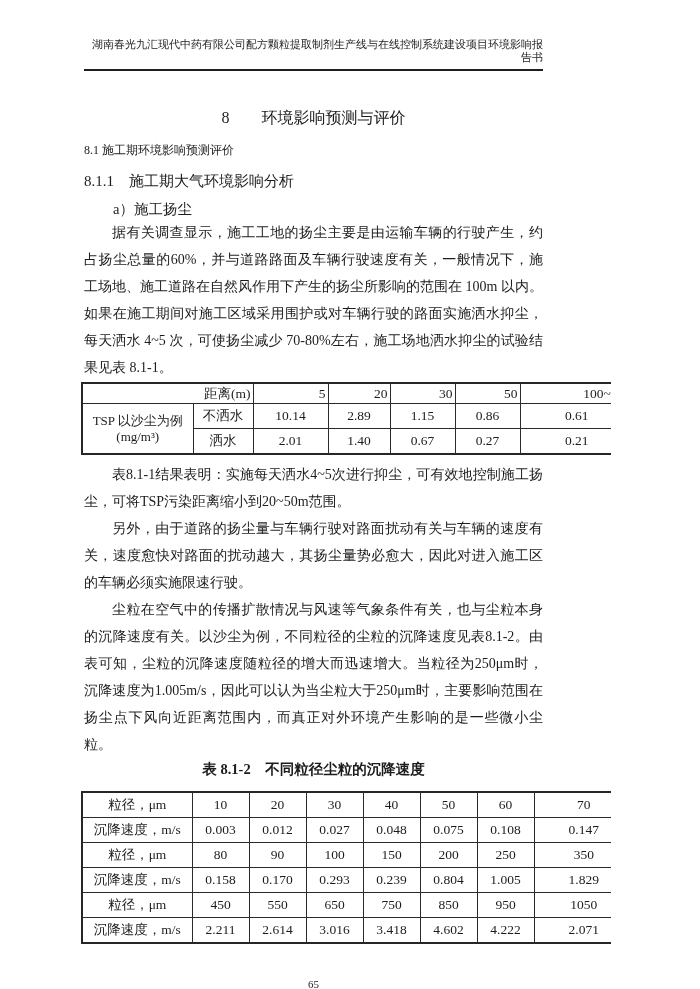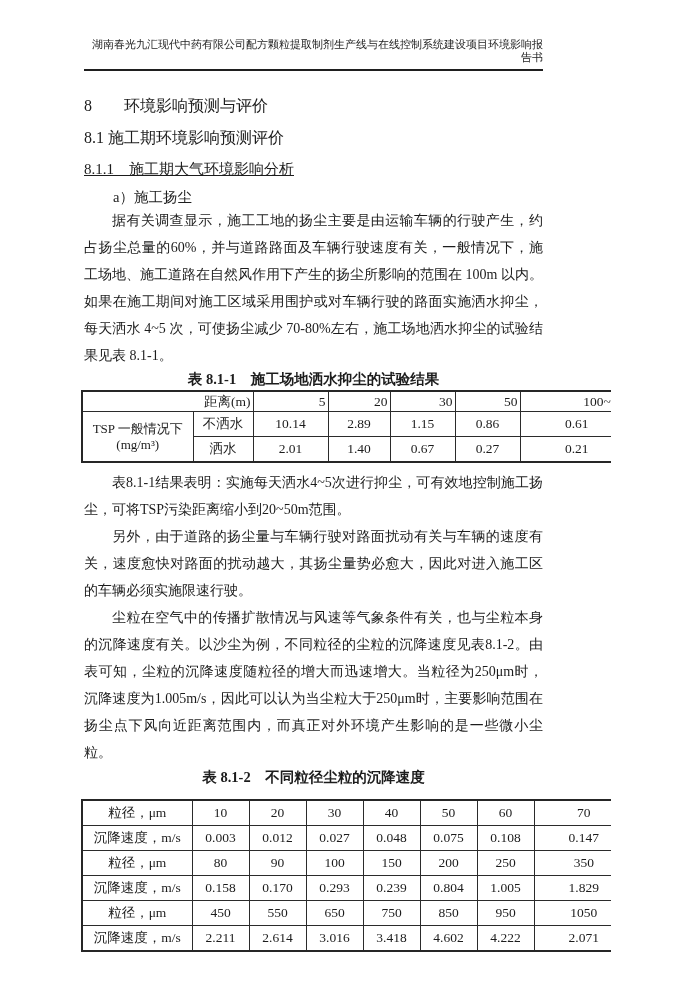--- a/index.html
+++ b/index.html
@@ -17,23 +17,23 @@
     margin-top:38px;
     padding-bottom:5px;
     border-bottom:2px solid #1f1f1f;
   }
   .header-title{
     text-align:right;
     font-size:11px;
     line-height:13px;
     color:#222;
   }
-  .h1{margin:24px 0 0;font-size:16px;font-weight:normal;line-height:22px;}
-  .h2{margin:10px 0 0;font-size:16px;font-weight:normal;line-height:22px;}
-  .h3{margin:9px 0 0;font-size:15px;font-weight:normal;line-height:22px;text-decoration:underline;}
+  .h1{margin:36px 0 0;font-size:16px;font-weight:normal;line-height:22px;text-align:center;}
+  .h2{margin:10px 0 0;font-size:12px;font-weight:normal;line-height:22px;}
+  .h3{margin:9px 0 0;font-size:15px;font-weight:normal;line-height:22px;}
   .h4{margin:7px 0 0;font-size:14.5px;line-height:20px;text-indent:2em;}
   p.body{
     margin:0;
     font-size:14px;
     line-height:27px;
     text-align:justify;
     text-indent:2em;
   }
   p.body.first{margin-top:1px;}
   p.body.after-table{margin-top:6px;}
@@ -82,21 +82,20 @@
     <div class="header-title">湖南春光九汇现代中药有限公司配方颗粒提取制剂生产线与在线控制系统建设项目环境影响报告书</div>
   </div>
 
   <h1 class="h1">8　　环境影响预测与评价</h1>
   <h2 class="h2">8.1 施工期环境影响预测评价</h2>
   <h3 class="h3">8.1.1　施工期大气环境影响分析</h3>
   <div class="h4">a）施工扬尘</div>
 
   <p class="body">据有关调查显示，施工工地的扬尘主要是由运输车辆的行驶产生，约占扬尘总量的60%，并与道路路面及车辆行驶速度有关，一般情况下，施工场地、施工道路在自然风作用下产生的扬尘所影响的范围在 100m 以内。如果在施工期间对施工区域采用围护或对车辆行驶的路面实施洒水抑尘，每天洒水 4~5 次，可使扬尘减少 70-80%左右，施工场地洒水抑尘的试验结果见表 8.1-1。</p>
 
-  <div class="caption">表 8.1-1　施工场地洒水抑尘的试验结果</div>
 
   <table class="t1">
     <colgroup>
       <col style="width:111px">
         <col style="width:60px">
         <col style="width:75px">
       <col style="width:62px">
         <col style="width:65px">
         <col style="width:65px">
         <col style="width:114px">
@@ -105,21 +104,21 @@
       <tr class="r1">
         <td colspan="2">距离(m)</td>
         <td>5</td>
         <td>20</td>
         <td>30</td>
         <td>50</td>
         <td>100~150</td>
       </tr>
       <tr class="r2">
         <td rowspan="2" class="tsp">
-          <span>TSP 一般情况下</span><br>
+          <span>TSP 以沙尘为例</span><br>
           <span>(mg/m³)</span>
         </td>
         <td>不洒水</td>
         <td>10.14</td>
         <td>2.89</td>
         <td>1.15</td>
         <td>0.86</td>
         <td>0.61</td>
       </tr>
       <tr class="r3">

